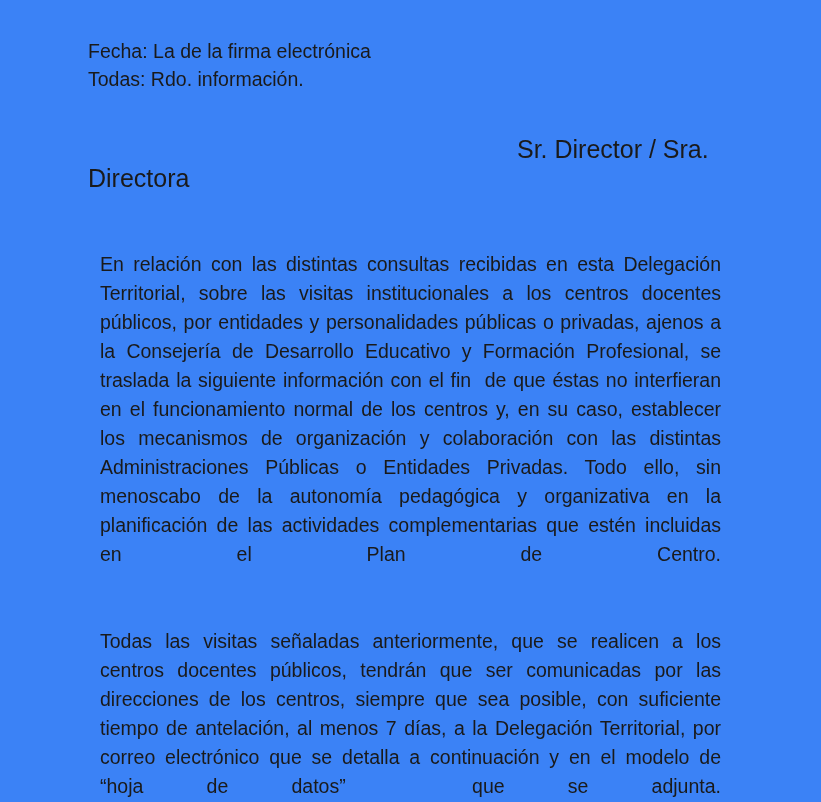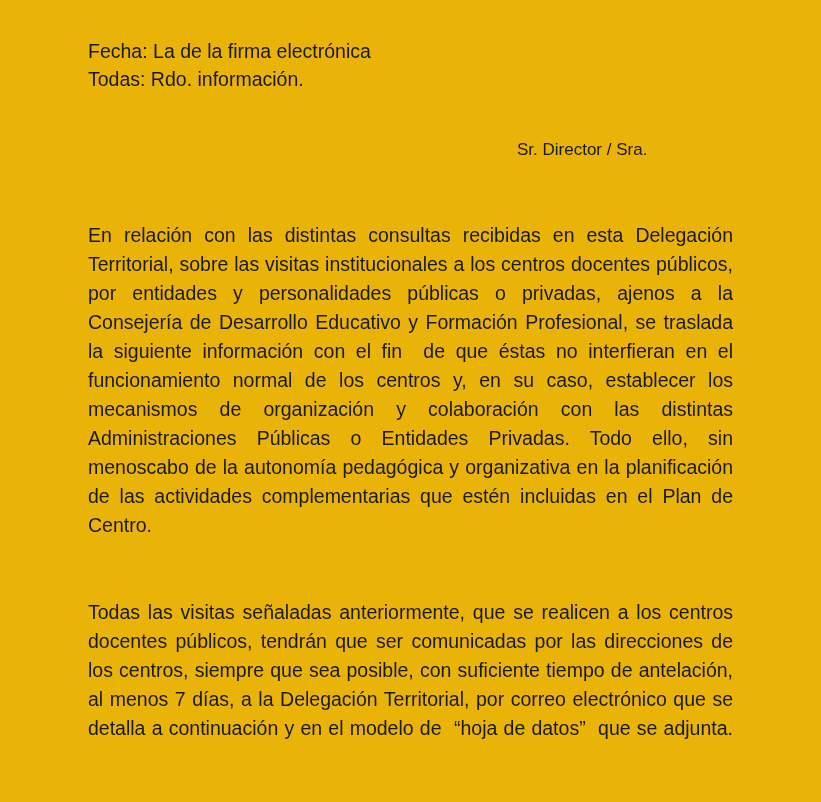--- a/index.html
+++ b/index.html
@@ -12,21 +12,21 @@
   body {
     font-family: "Liberation Sans", "DejaVu Sans", sans-serif;
     color: #1a1a1a;
     -webkit-font-smoothing: antialiased;
   }
 
   .page {
     position: relative;
     width: 821px;
     height: 802px;
-    background: #eab308;
+    background: #3b82f6;
     overflow: hidden;
     box-sizing: border-box;
   }
 
   
   .doc-body {
     position: absolute;
     left: 88px;
     top: 0;
     width: 645px;
@@ -43,39 +43,39 @@
     text-align: left;
     white-space: pre;
   }
 
   
   .addressee-block {
     margin-top: 42px;
   }
 
   .addressee-line {
-    font-size: 17px;
+    font-size: 25px;
     line-height: 29px;
   }
 
   .addressee-line.indented {
     padding-left: 429px;
   }
 
   .addressee-line.flush {
     padding-left: 0;
   }
 
   
   .paragraph {
     font-size: 19.5px;
     line-height: 29px;
     text-align: justify;
     text-justify: inter-word;
-    margin: 0;
+    margin: 12px;
     white-space: pre-wrap;
   }
 
   .paragraph.first {
     margin-top: 57px;
   }
 
   .paragraph.second {
     margin-top: 29px;
   }
@@ -94,20 +94,21 @@
 
   <div class="doc-body">
 
     <div class="header-block">
       <div class="header-line">Fecha: La de la firma electrónica</div>
       <div class="header-line">Todas: Rdo. información.</div>
     </div>
 
     <div class="addressee-block">
       <div class="addressee-line indented">Sr. Director / Sra.</div>
+      <div class="addressee-line flush">Directora</div>
     </div>
 
     <p class="paragraph first">En relación con las distintas consultas recibidas en esta Delegación Territorial, sobre las visitas institucionales a los centros docentes públicos, por entidades y personalidades públicas o privadas, ajenos a la Consejería de Desarrollo Educativo y Formación Profesional, se traslada la siguiente información con el fin  de que éstas no interfieran en el funcionamiento normal de los centros y, en su caso, establecer los mecanismos de organización y colaboración con las distintas Administraciones Públicas o Entidades Privadas. Todo ello, sin menoscabo de la autonomía pedagógica y organizativa en la planificación de las actividades complementarias que estén incluidas en el Plan de Centro.</p>
 
     <p class="paragraph second">Todas las visitas señaladas anteriormente, que se realicen a los centros docentes públicos, tendrán que ser comunicadas por las direcciones de los centros, siempre que sea posible, con suficiente tiempo de antelación, al menos 7 días, a la Delegación Territorial, por correo electrónico que se detalla a continuación y en el modelo de  “hoja de datos”  que se adjunta.</p>
 
   </div>
 </div>
 
 </body></html>

